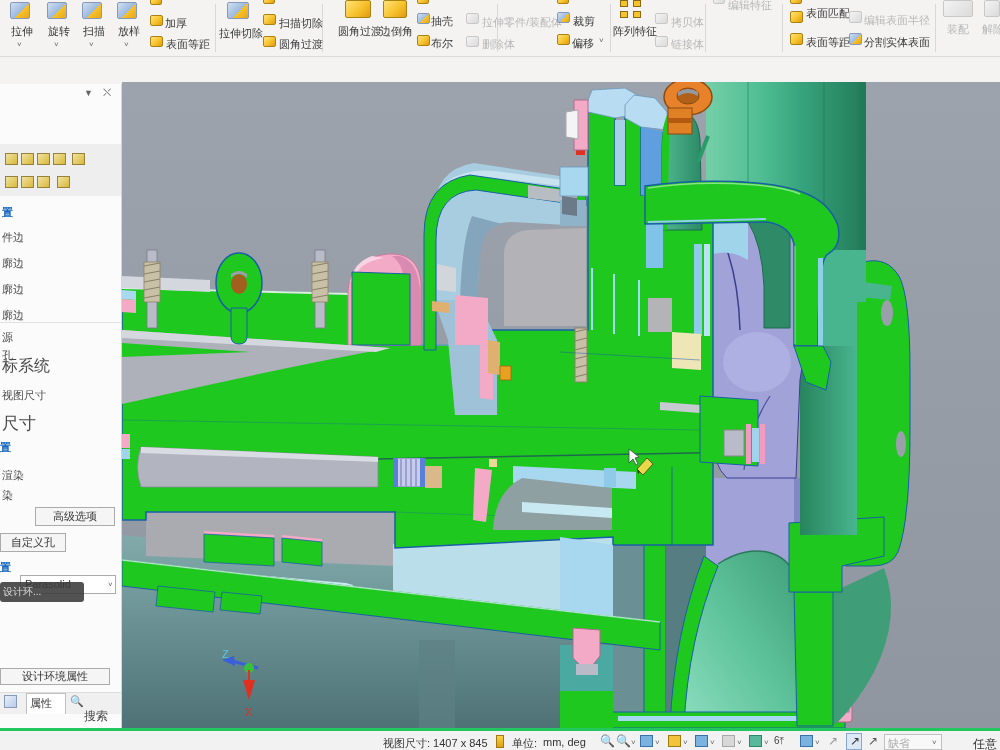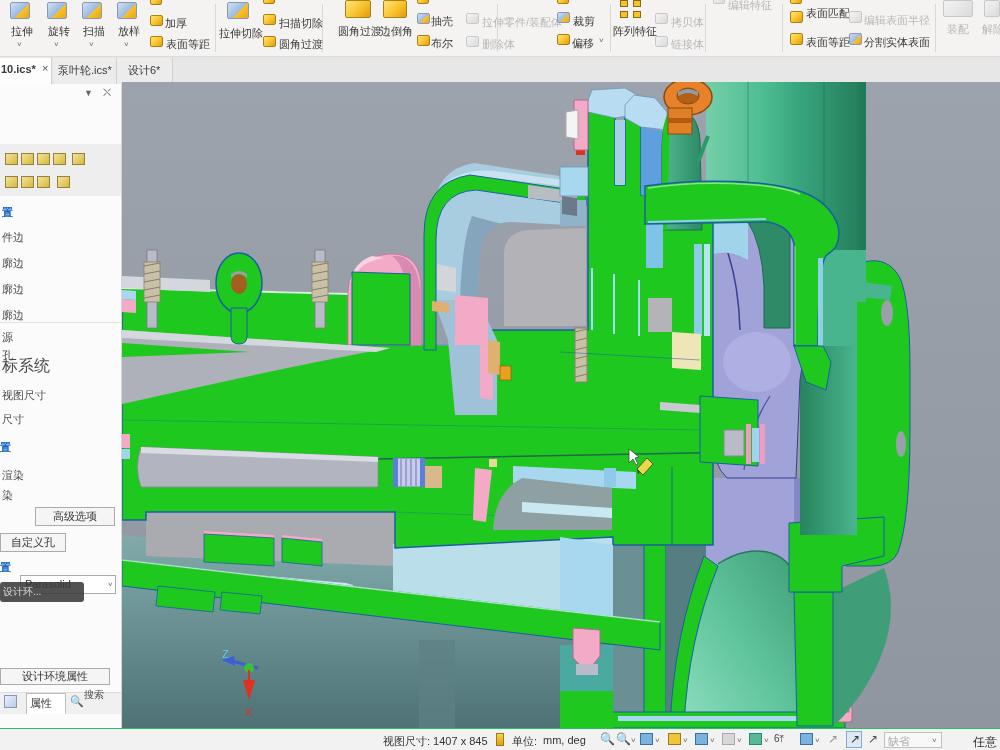--- a/index.html
+++ b/index.html
@@ -90,29 +90,20 @@
       <div class="glbl" style="left:864px;top:13px">编辑表面半径</div>
       <div class="ic cube" style="left:790px;top:33px;width:13px;height:12px"></div>
       <div class="lbl" style="left:806px;top:35px">表面等距</div>
       <div class="ic cubeb" style="left:849px;top:33px;width:13px;height:12px"></div>
       <div class="lbl" style="left:864px;top:35px">分割实体表面</div>
       <div class="ic gic" style="left:943px;top:0px;width:30px;height:17px"></div>
       <div class="glbl" style="left:947px;top:22px">装配</div>
       <div class="ic gic" style="left:984px;top:0px;width:16px;height:17px"></div>
       <div class="glbl" style="left:982px;top:22px">解除关</div>
     </div>
-<div class="abs" style="left:0;top:57px;width:1000px;height:27px;background:#e8e7e7;border-bottom:1px solid #cfcfcf">
-<div class="abs" style="left:0;top:1px;width:52px;height:26px;background:#fdfdfd;border-right:1px solid #cfcfcf"></div>
-<div class="lbl" style="left:1px;top:6px;font-weight:bold">10.ics*</div>
-<div class="lbl" style="left:42px;top:5px;color:#555">×</div>
-<div class="abs" style="left:53px;top:1px;width:64px;height:26px;background:#ececec;border-right:1px solid #cfcfcf"></div>
-<div class="lbl" style="left:58px;top:6px">泵叶轮.ics*</div>
-<div class="abs" style="left:117px;top:1px;width:56px;height:26px;background:#ececec;border-right:1px solid #cfcfcf"></div>
-<div class="lbl" style="left:128px;top:6px">设计6*</div>
-</div>
 <div class="abs" style="left:0;top:84px;width:122px;height:644px;background:#fbfbfb;border-right:1px solid #d5d5d5;overflow:hidden">
       <div class="abs" style="left:84px;top:4px;color:#666;font-size:9px">▼</div>
       <div class="abs" style="left:103px;top:2px;color:#666;font-size:11px">⛌</div>
       <div class="abs" style="left:0;top:60px;width:121px;height:52px;background:#efeeee">
         <div class="abs" style="left:5px;top:9px;width:13px;height:12px;background:linear-gradient(135deg,#f0e3a0,#d8b83a);border:1px solid #98813a"></div>
         <div class="abs" style="left:21px;top:9px;width:13px;height:12px;background:linear-gradient(135deg,#f0e3a0,#d8b83a);border:1px solid #98813a"></div>
         <div class="abs" style="left:37px;top:9px;width:13px;height:12px;background:linear-gradient(135deg,#f0e3a0,#d8b83a);border:1px solid #98813a"></div>
         <div class="abs" style="left:53px;top:9px;width:13px;height:12px;background:linear-gradient(135deg,#f0e3a0,#d8b83a);border:1px solid #98813a"></div>
         <div class="abs" style="left:72px;top:9px;width:13px;height:12px;background:linear-gradient(135deg,#f0e3a0,#d8b83a);border:1px solid #98813a"></div>
         <div class="abs" style="left:5px;top:32px;width:13px;height:12px;background:linear-gradient(135deg,#f0e3a0,#d8b83a);border:1px solid #98813a"></div>
@@ -122,40 +113,40 @@
       </div>
       <div class="abs" style="left:2px;top:121px;font-size:11px;color:#1565c0;font-weight:bold">置</div>
       <div class="abs" style="left:2px;top:146px;font-size:11px;color:#4a4a4a">件边</div>
       <div class="abs" style="left:2px;top:172px;font-size:11px;color:#4a4a4a">廓边</div>
       <div class="abs" style="left:2px;top:198px;font-size:11px;color:#4a4a4a">廓边</div>
       <div class="abs" style="left:2px;top:224px;font-size:11px;color:#4a4a4a">廓边</div>
       <div class="abs" style="left:2px;top:246px;font-size:11px;color:#4a4a4a">源</div>
       <div class="abs" style="left:2px;top:264px;font-size:11px;color:#4a4a4a">孔</div>
       <div class="abs" style="left:2px;top:272px;font-size:16px;color:#4a4a4a">标系统</div>
       <div class="abs" style="left:2px;top:304px;font-size:11px;color:#4a4a4a">视图尺寸</div>
-      <div class="abs" style="left:2px;top:328px;font-size:11px;color:#4a4a4a">尺寸</div>
+      <div class="abs" style="left:2px;top:328px;font-size:17px;color:#4a4a4a">尺寸</div>
       <div class="abs" style="left:0;top:238px;width:121px;height:1px;background:#e2e2e2"></div>
       <div class="abs" style="left:0;top:356px;font-size:11px;color:#1565c0;font-weight:bold">置</div>
       <div class="abs" style="left:2px;top:384px;font-size:11px;color:#4a4a4a">渲染</div>
       <div class="abs" style="left:2px;top:404px;font-size:11px;color:#4a4a4a">染</div>
       <div class="btn" style="left:35px;top:423px;width:80px;height:19px;line-height:17px">高级选项</div>
       <div class="btn" style="left:0px;top:449px;width:66px;height:19px;line-height:17px">自定义孔</div>
       <div class="abs" style="left:0;top:476px;font-size:11px;color:#1565c0;font-weight:bold">置</div>
       <div class="abs" style="left:20px;top:491px;width:96px;height:19px;background:#fff;border:1px solid #ababab;font-size:11px;color:#333;padding:2px 0 0 4px">Parasolid</div>
       <div class="dd" style="left:108px;top:496px">˅</div>
       <div class="abs" style="left:0;top:498px;width:84px;height:20px;background:rgba(58,58,58,.88);border-radius:3px;color:#ddd;font-size:10px;padding:3px 0 0 3px">设计环...</div>
       <div class="btn" style="left:0px;top:584px;width:110px;height:17px;line-height:15px">设计环境属性</div>
       <div class="abs" style="left:0;top:608px;width:122px;height:22px;background:#f0f0f0;border-top:1px solid #ddd"></div>
       <div class="abs" style="left:4px;top:611px;width:13px;height:13px;background:linear-gradient(135deg,#e8f0fa,#b9cbe8);border:1px solid #8898b8"></div>
       <div class="abs" style="left:26px;top:609px;width:40px;height:21px;background:#fff;border:1px solid #c0c0c0;border-bottom:none"></div>
       <div class="abs" style="left:30px;top:612px;font-size:11px;color:#333">属性</div>
       <div class="abs" style="left:70px;top:611px;color:#777;font-size:11px">🔍</div>
-      <div class="abs" style="left:84px;top:604px;font-size:10px;color:#4a4a4a">搜索</div>
+      <div class="abs" style="left:84px;top:624px;font-size:12px;color:#4a4a4a">搜索</div>
     </div>
-<div class="abs" style="left:0;top:728px;width:1000px;height:22px;background:#f2f2f2;border-top:1px solid #22c55e">
+<div class="abs" style="left:0;top:728px;width:1000px;height:22px;background:#f2f2f2;border-top:3px solid #22c55e">
       <div class="abs" style="left:383px;top:5px;font-size:11px;color:#333">视图尺寸: 1407 x  845</div>
       <div class="abs" style="left:496px;top:4px;width:8px;height:13px;background:linear-gradient(#f7d34c,#e0a012);border:1px solid #a07a10"></div>
       <div class="abs" style="left:512px;top:5px;font-size:11px;color:#333">单位:</div>
       <div class="abs" style="left:543px;top:5px;font-size:11px;color:#333">mm, deg</div>
       <div class="abs" style="left:600px;top:3px;font-size:12px;color:#555">🔍</div>
       <div class="abs" style="left:616px;top:3px;font-size:12px;color:#555">🔍</div>
       <div class="dd" style="left:631px;top:7px">˅</div>
       <div class="abs" style="left:640px;top:4px;width:13px;height:12px;background:#7ab3e0;border:1px solid #3a6fa8"></div>
       <div class="dd" style="left:655px;top:7px">˅</div>
       <div class="abs" style="left:668px;top:4px;width:13px;height:12px;background:#f2c43a;border:1px solid #a07a10"></div>

